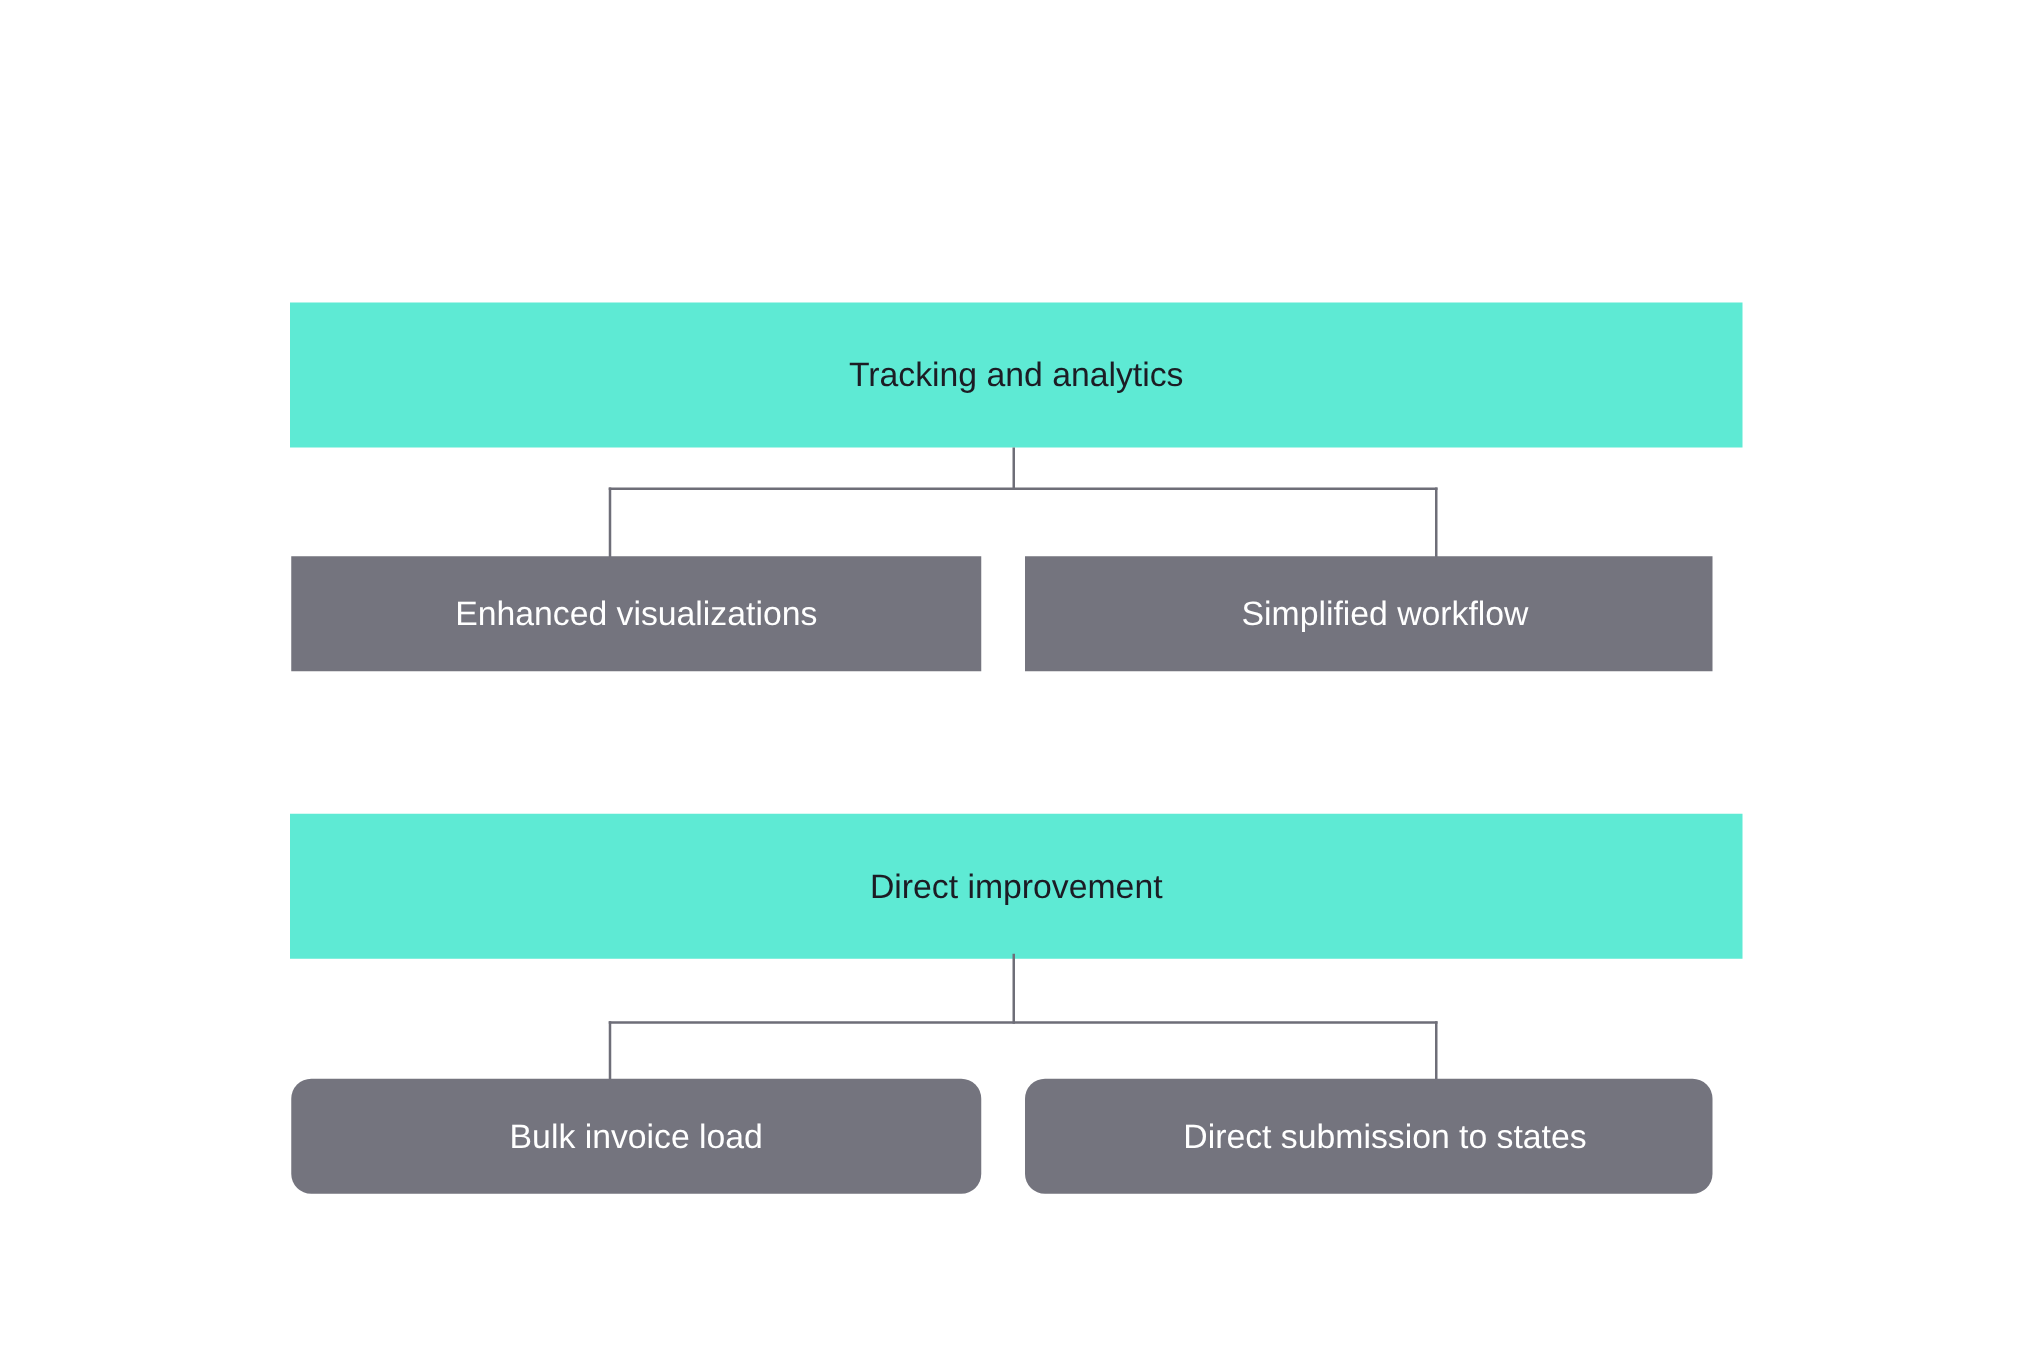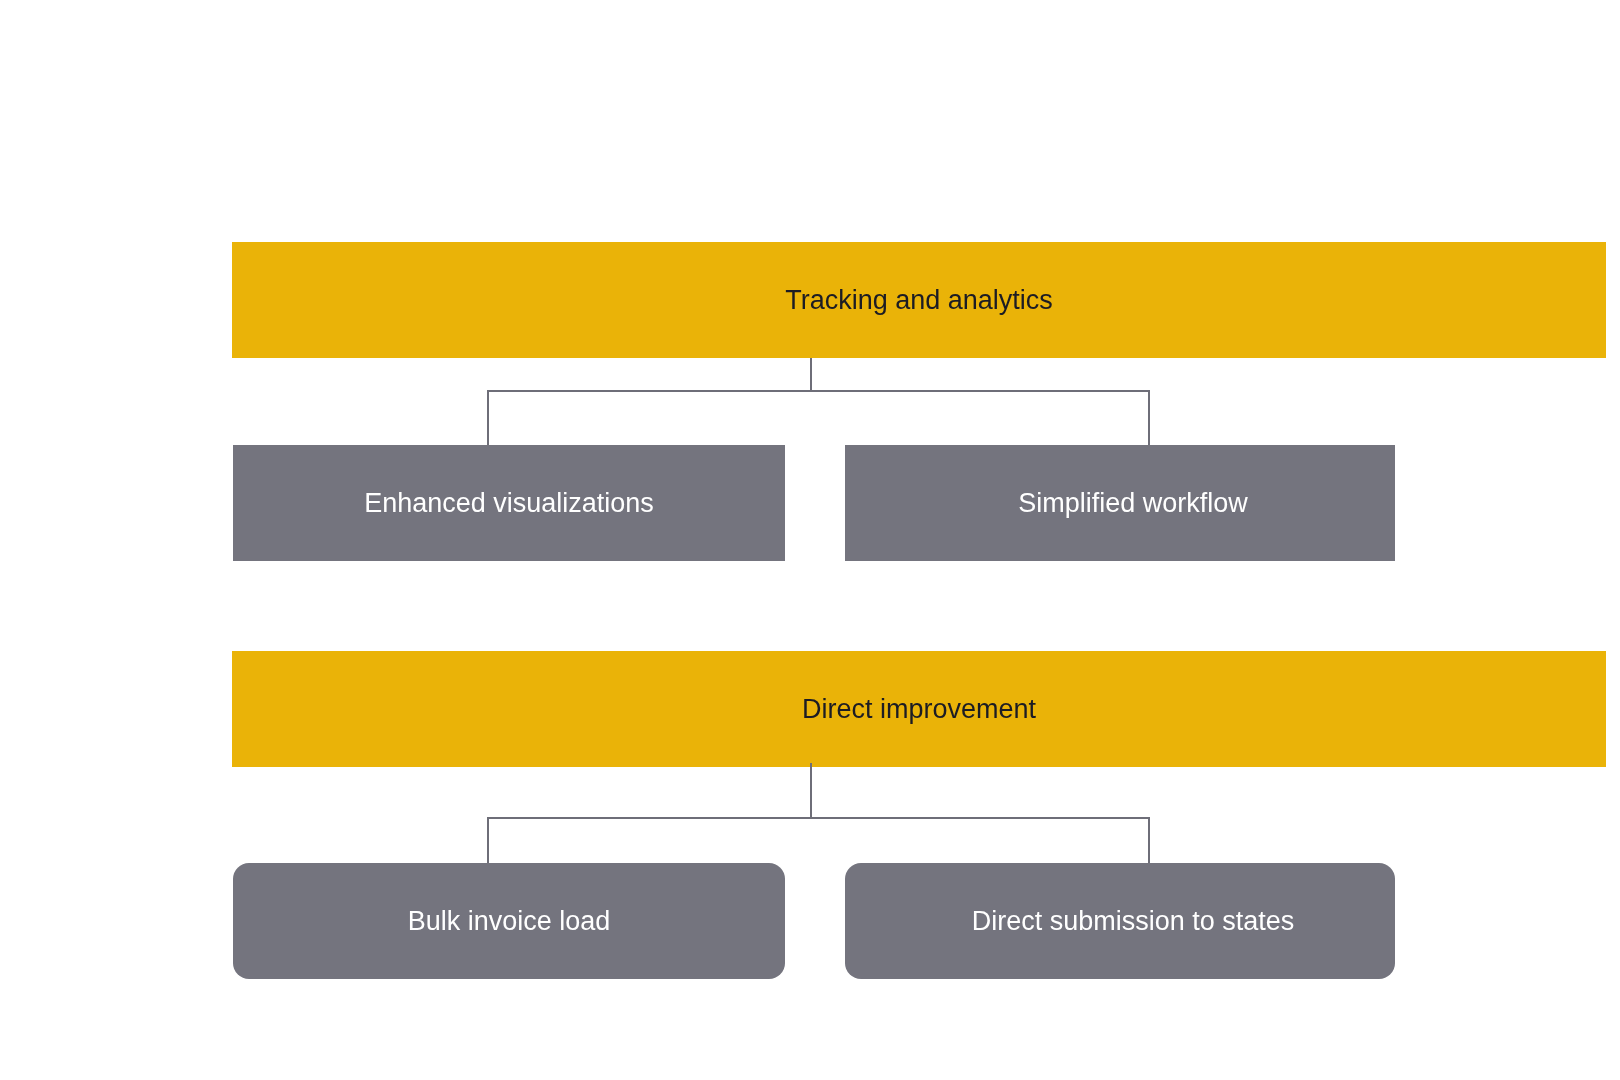--- a/index.html
+++ b/index.html
@@ -47,43 +47,43 @@
   .node-label {
     font-size: 27px;
     font-weight: 400;
     line-height: 1.2;
     text-align: center;
     white-space: nowrap;
   }
 
   
   .node.parent {
-    background: #eab308;
+    background: #5eead4;
     left: 232px;
-    width: 1374px;
+    width: 1162px;
     height: 116px;
   }
   .node.parent .node-label {
     color: #1c1c24;
   }
 
   
   .node.child {
     background: #74747e;
-    height: 116px;
+    height: 92px;
   }
   .node.child .node-label {
     color: #ffffff;
   }
   .node.child.left {
     left: 233px;
     width: 552px;
   }
   .node.child.right {
-    left: 845px;
+    left: 820px;
     width: 550px;
     padding-left: 44px;
   }
 
   
   .g1-parent   { top: 242px; }
   .g1-children { top: 445px; }
 
   
   .g2-parent   { top: 651px; }

